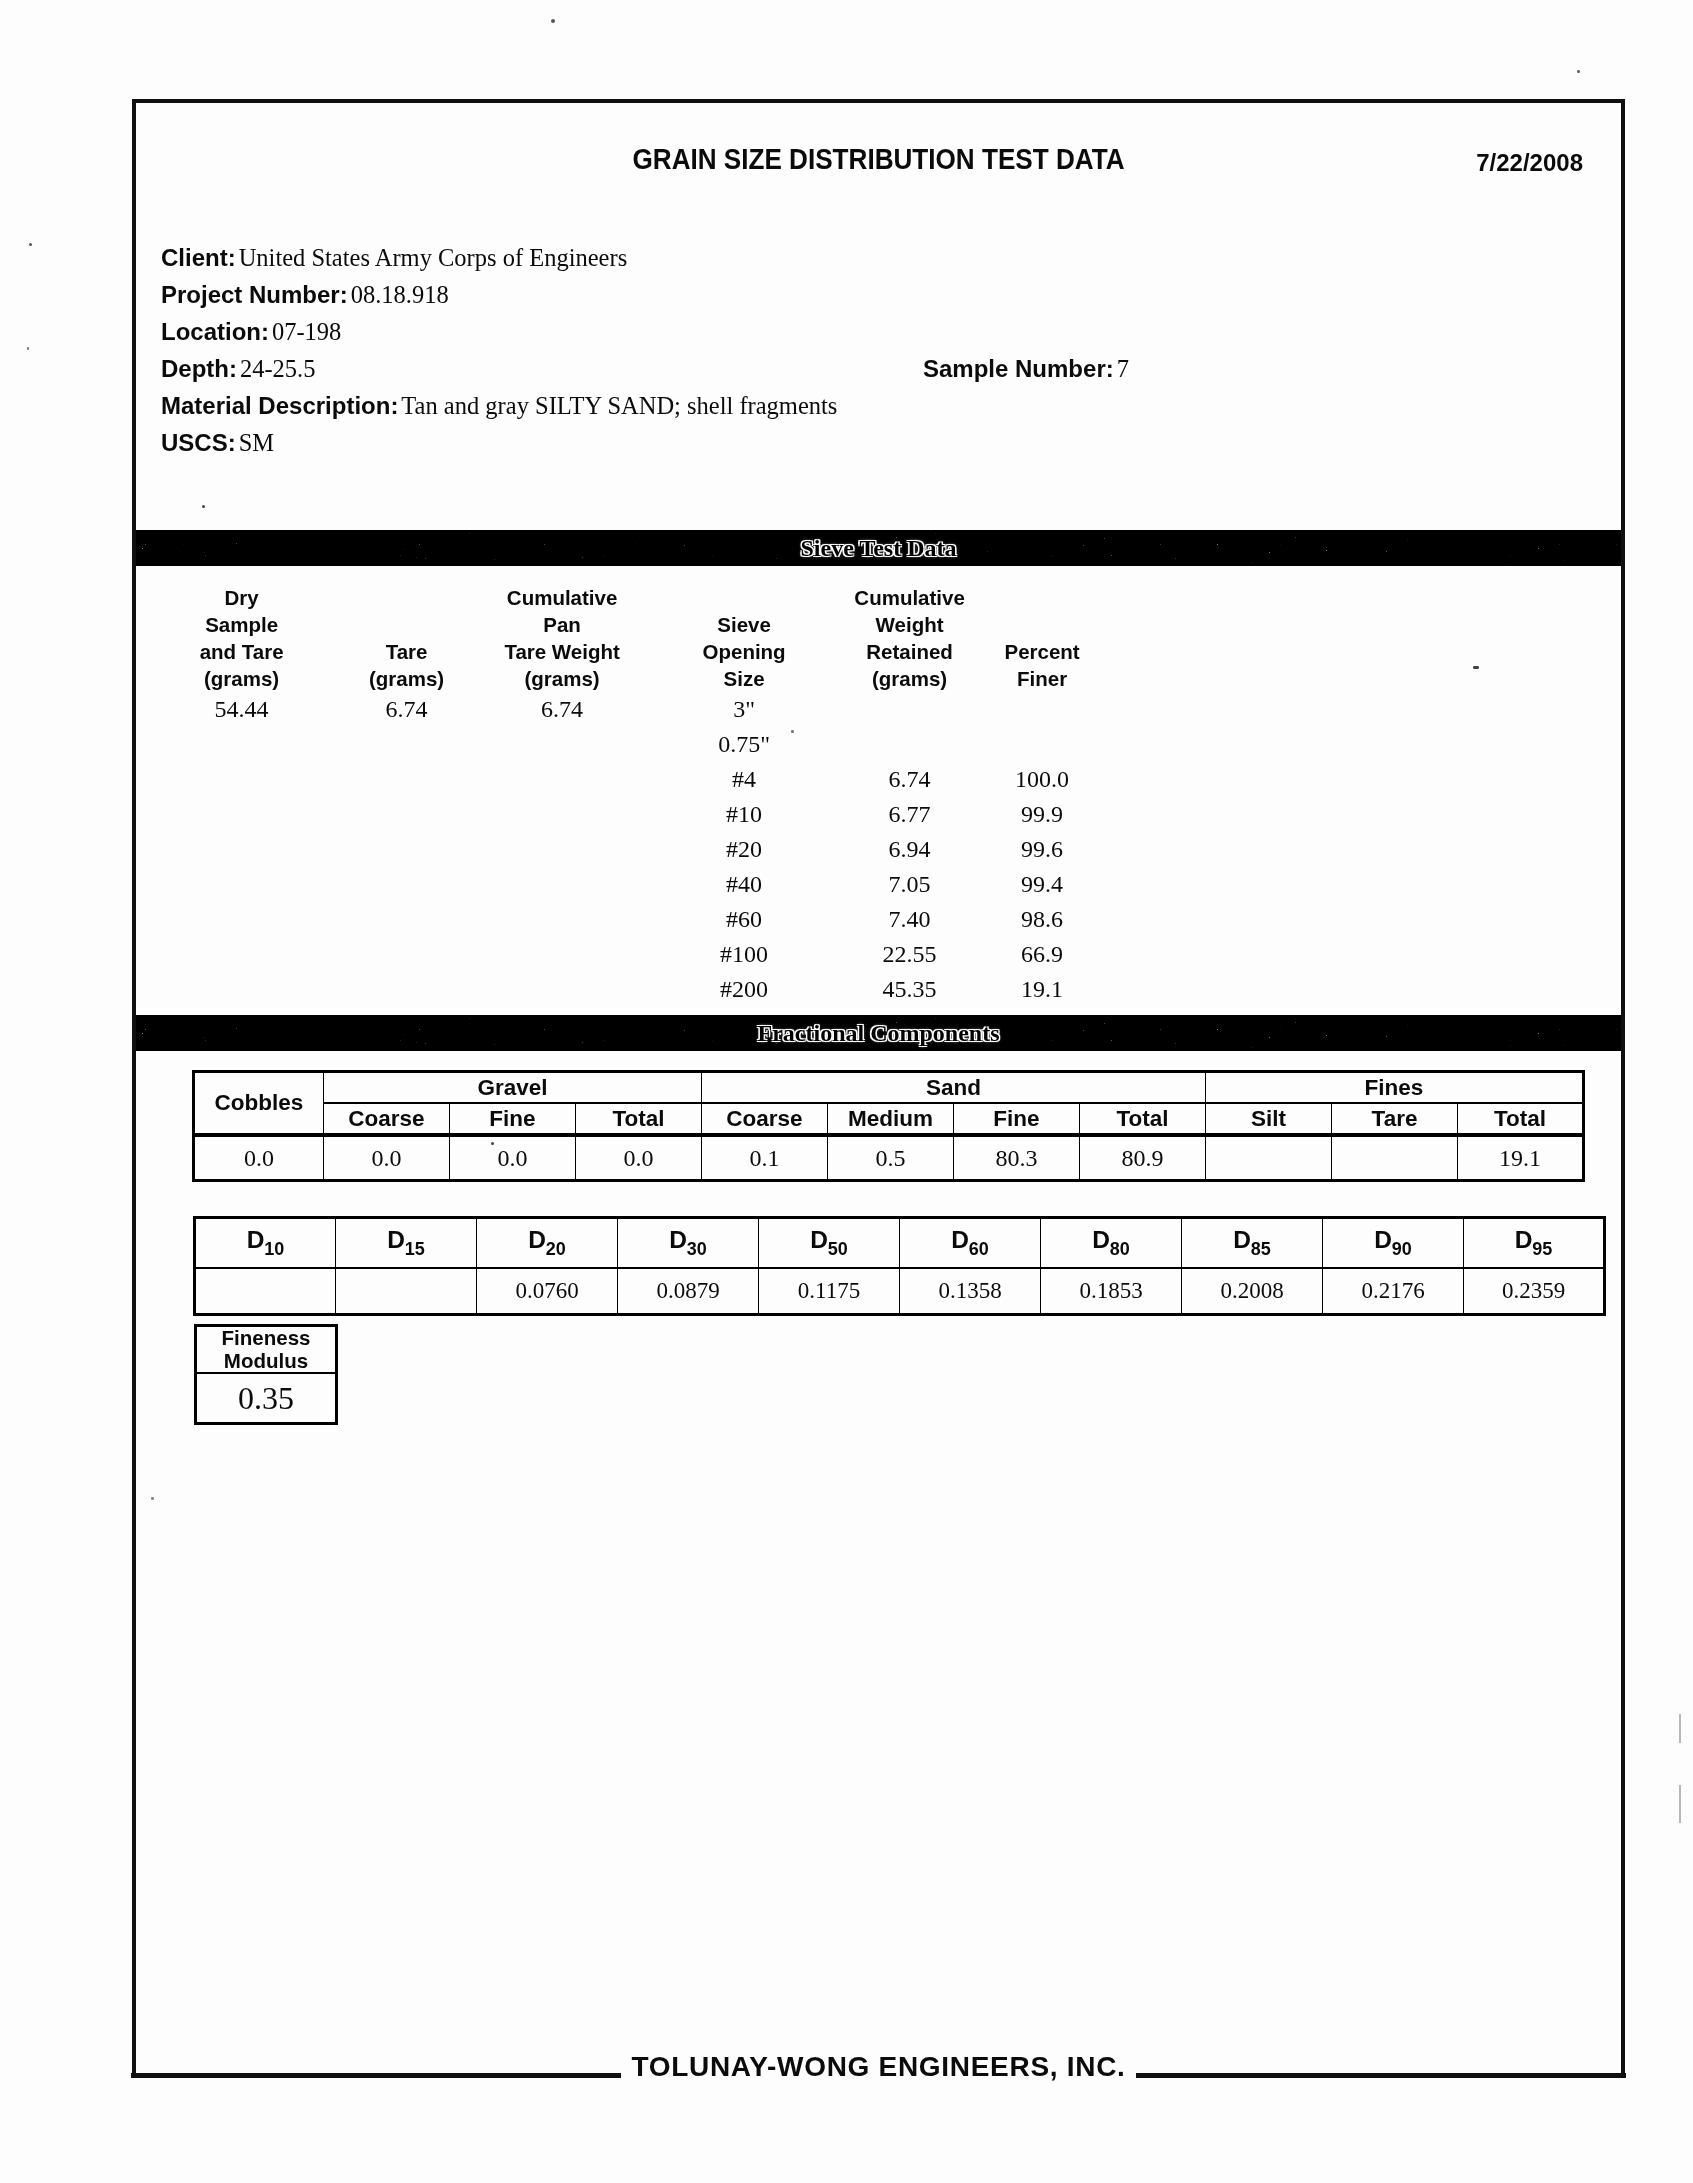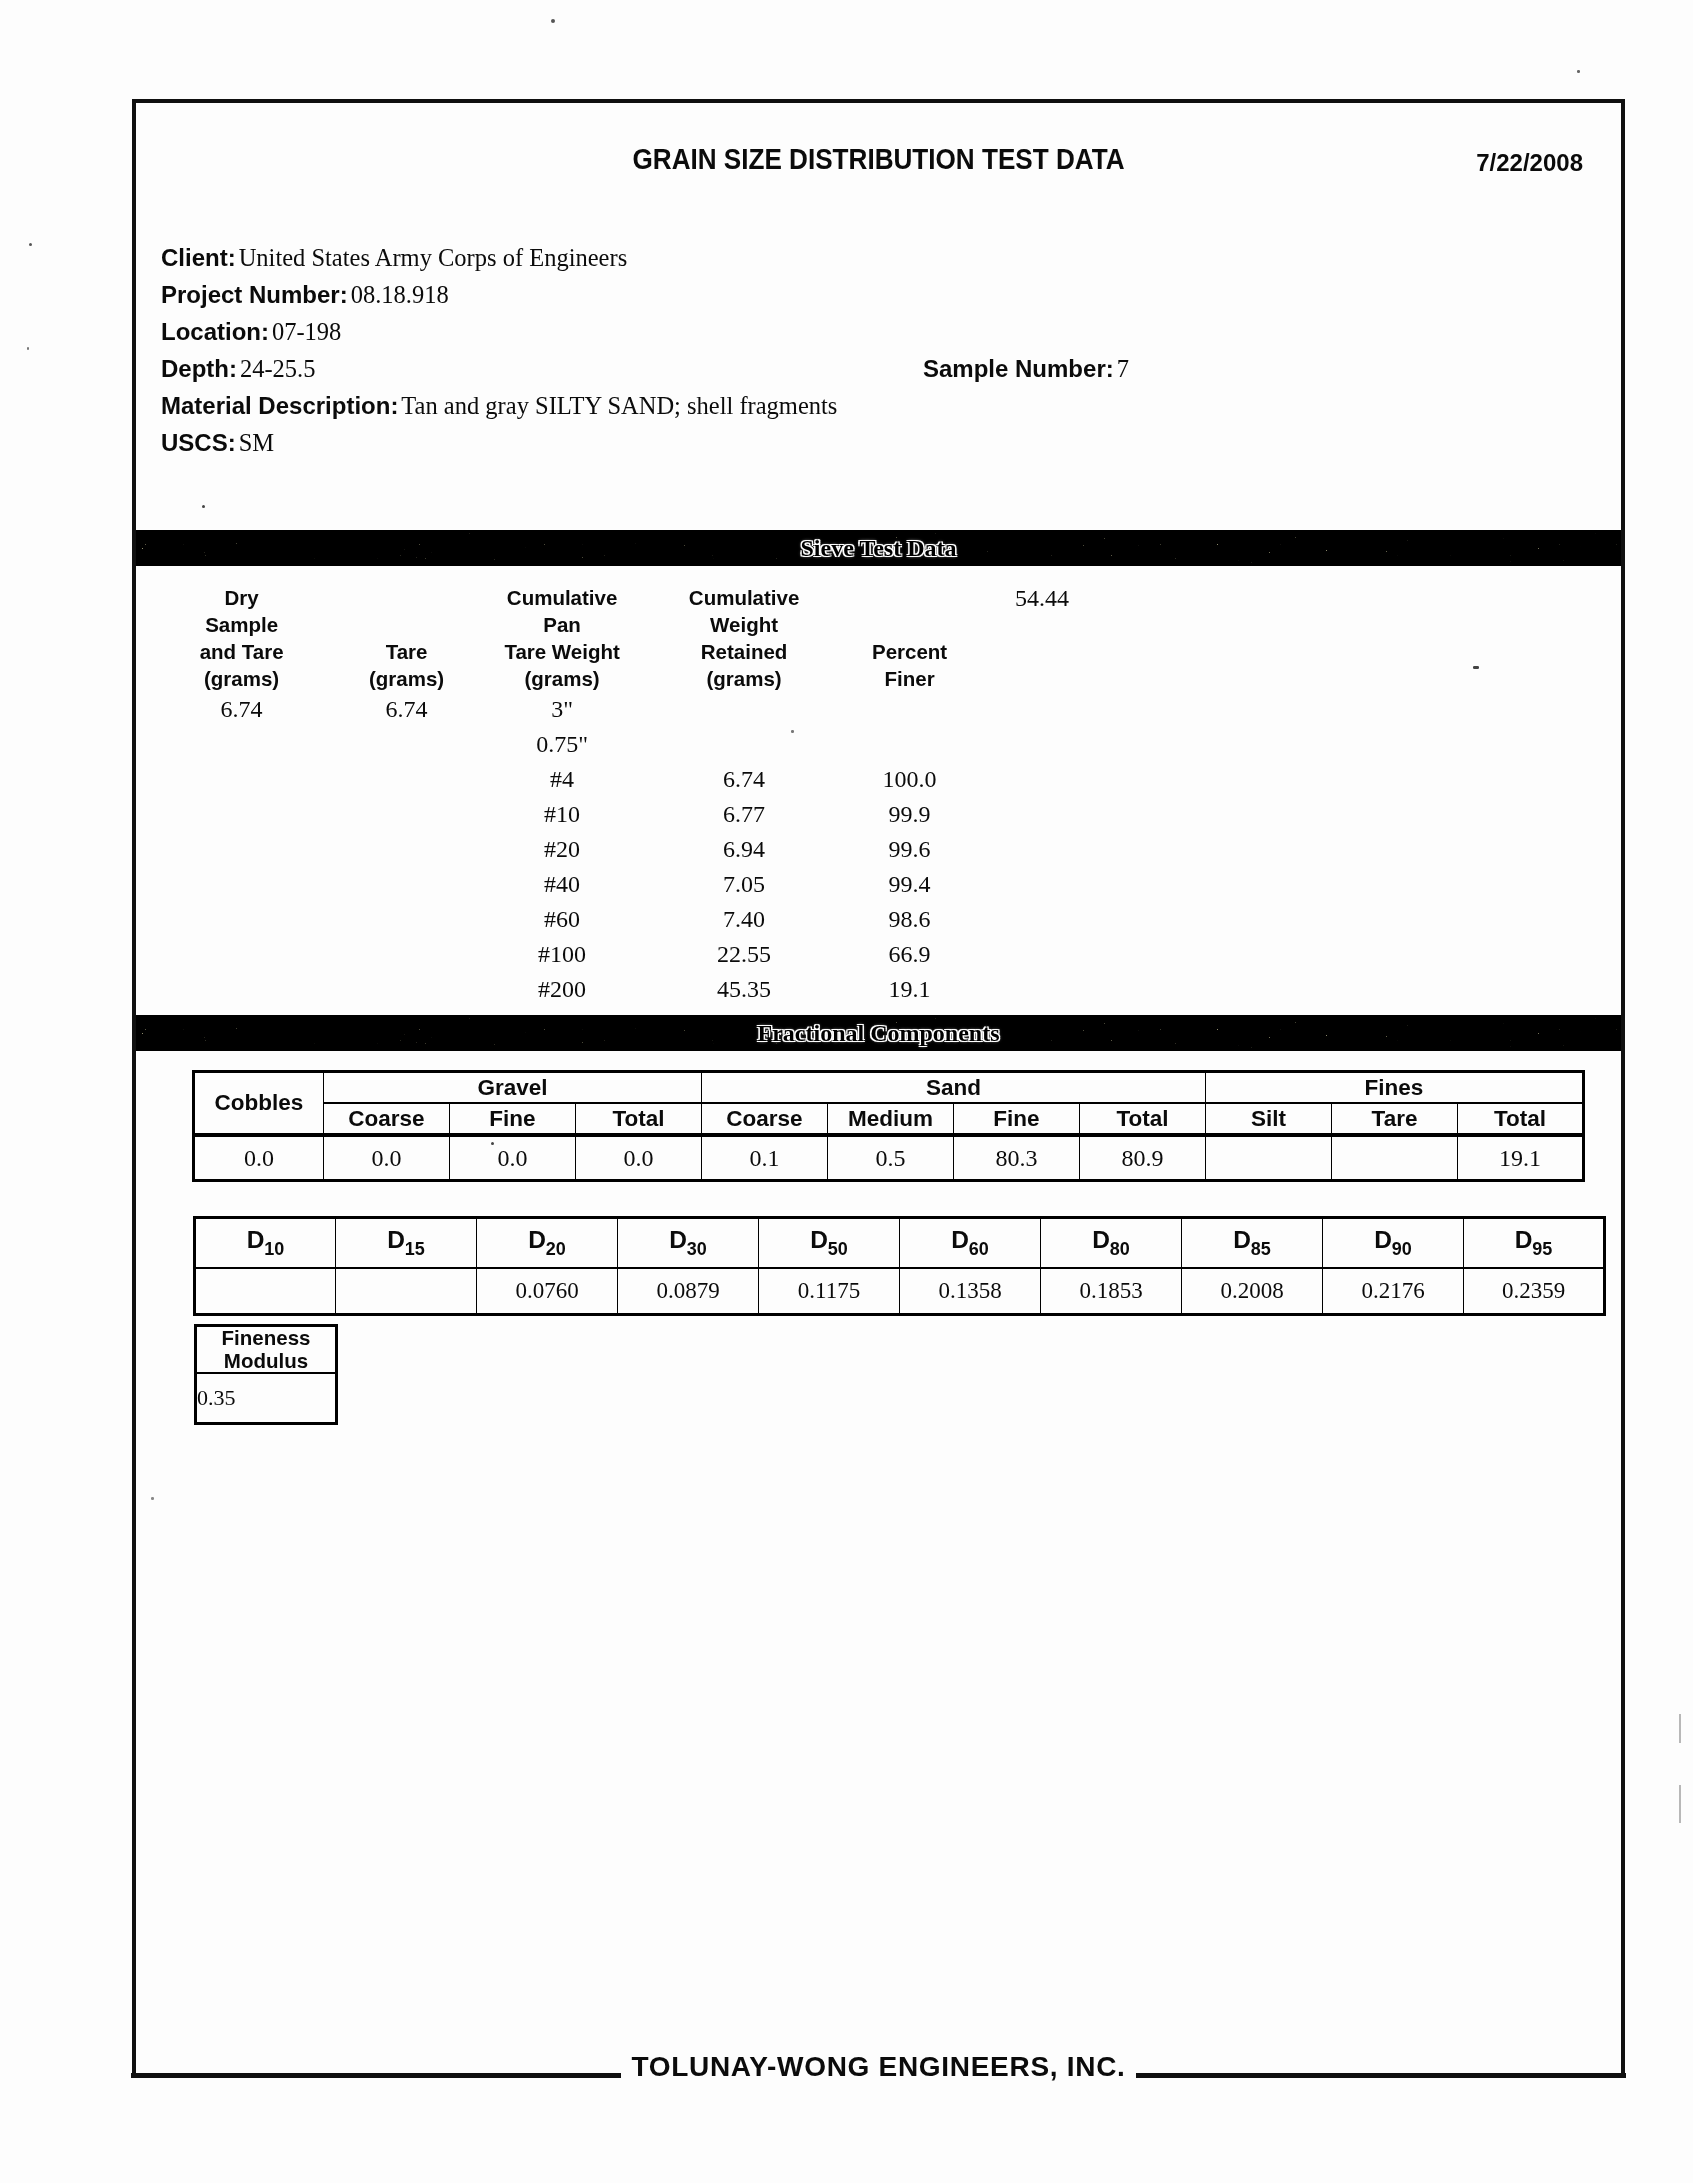--- a/index.html
+++ b/index.html
@@ -61,21 +61,21 @@
   .frac td{border:1.3px solid #000;height:42px;padding:0;text-align:center;font-family:"Liberation Serif",serif;font-size:24px;}
 
   .dt{position:absolute;top:1113px;left:57px;border:3.3px solid #000;}
   .dt th{border:1.3px solid #000;border-bottom:2.6px solid #000;height:48px;padding:0;text-align:center;font-size:24.5px;font-weight:bold;}
   .dt sub{font-size:18px;font-weight:bold;vertical-align:-6.6px;}
   .dt td{border:1.3px solid #000;height:44px;padding:0;text-align:center;font-family:"Liberation Serif",serif;font-size:23px;}
 
   .fm{position:absolute;top:1221px;left:58px;border:3.3px solid #000;}
   .fm th{width:138px;height:45px;border-bottom:2px solid #000;padding:0;text-align:center;
          font-size:20.5px;font-weight:bold;line-height:22.5px;white-space:pre-line;}
-  .fm td{height:48px;padding:0;font-family:"Liberation Serif",serif;font-size:22px;}
+  .fm td{height:48px;padding:0;text-align:center;font-family:"Liberation Serif",serif;font-size:32px;}
 
   .footer{position:absolute;left:-4.6px;right:-4.6px;bottom:0;height:4.6px;display:flex;align-items:center;}
   .fseg{flex:1 1 auto;height:4.6px;background:#101010;}
   .fcompany{flex:0 0 auto;padding:0 10.6px;font-weight:bold;font-size:28px;letter-spacing:0.7px;
             transform:translateY(-8.6px);white-space:nowrap;background:transparent;}
 
   .speck{position:absolute;background:#555;border-radius:50%;}
   .tick{position:absolute;background:#8a8a8a;opacity:.6;}
 </style>
 </head>
@@ -138,20 +138,23 @@
       <div class="shead">Dry
 Sample
 and Tare
 (grams)</div>
       <div class="shead">Tare
 (grams)</div>
       <div class="shead">Cumulative
 Pan
 Tare Weight
 (grams)</div>
+      <div class="shead">Sieve
+Opening
+Size</div>
       <div class="shead">Cumulative
 Weight
 Retained
 (grams)</div>
       <div class="shead">Percent
 Finer</div>
 
       <div class="scell">54.44</div>
       <div class="scell">6.74</div>
       <div class="scell">6.74</div>

